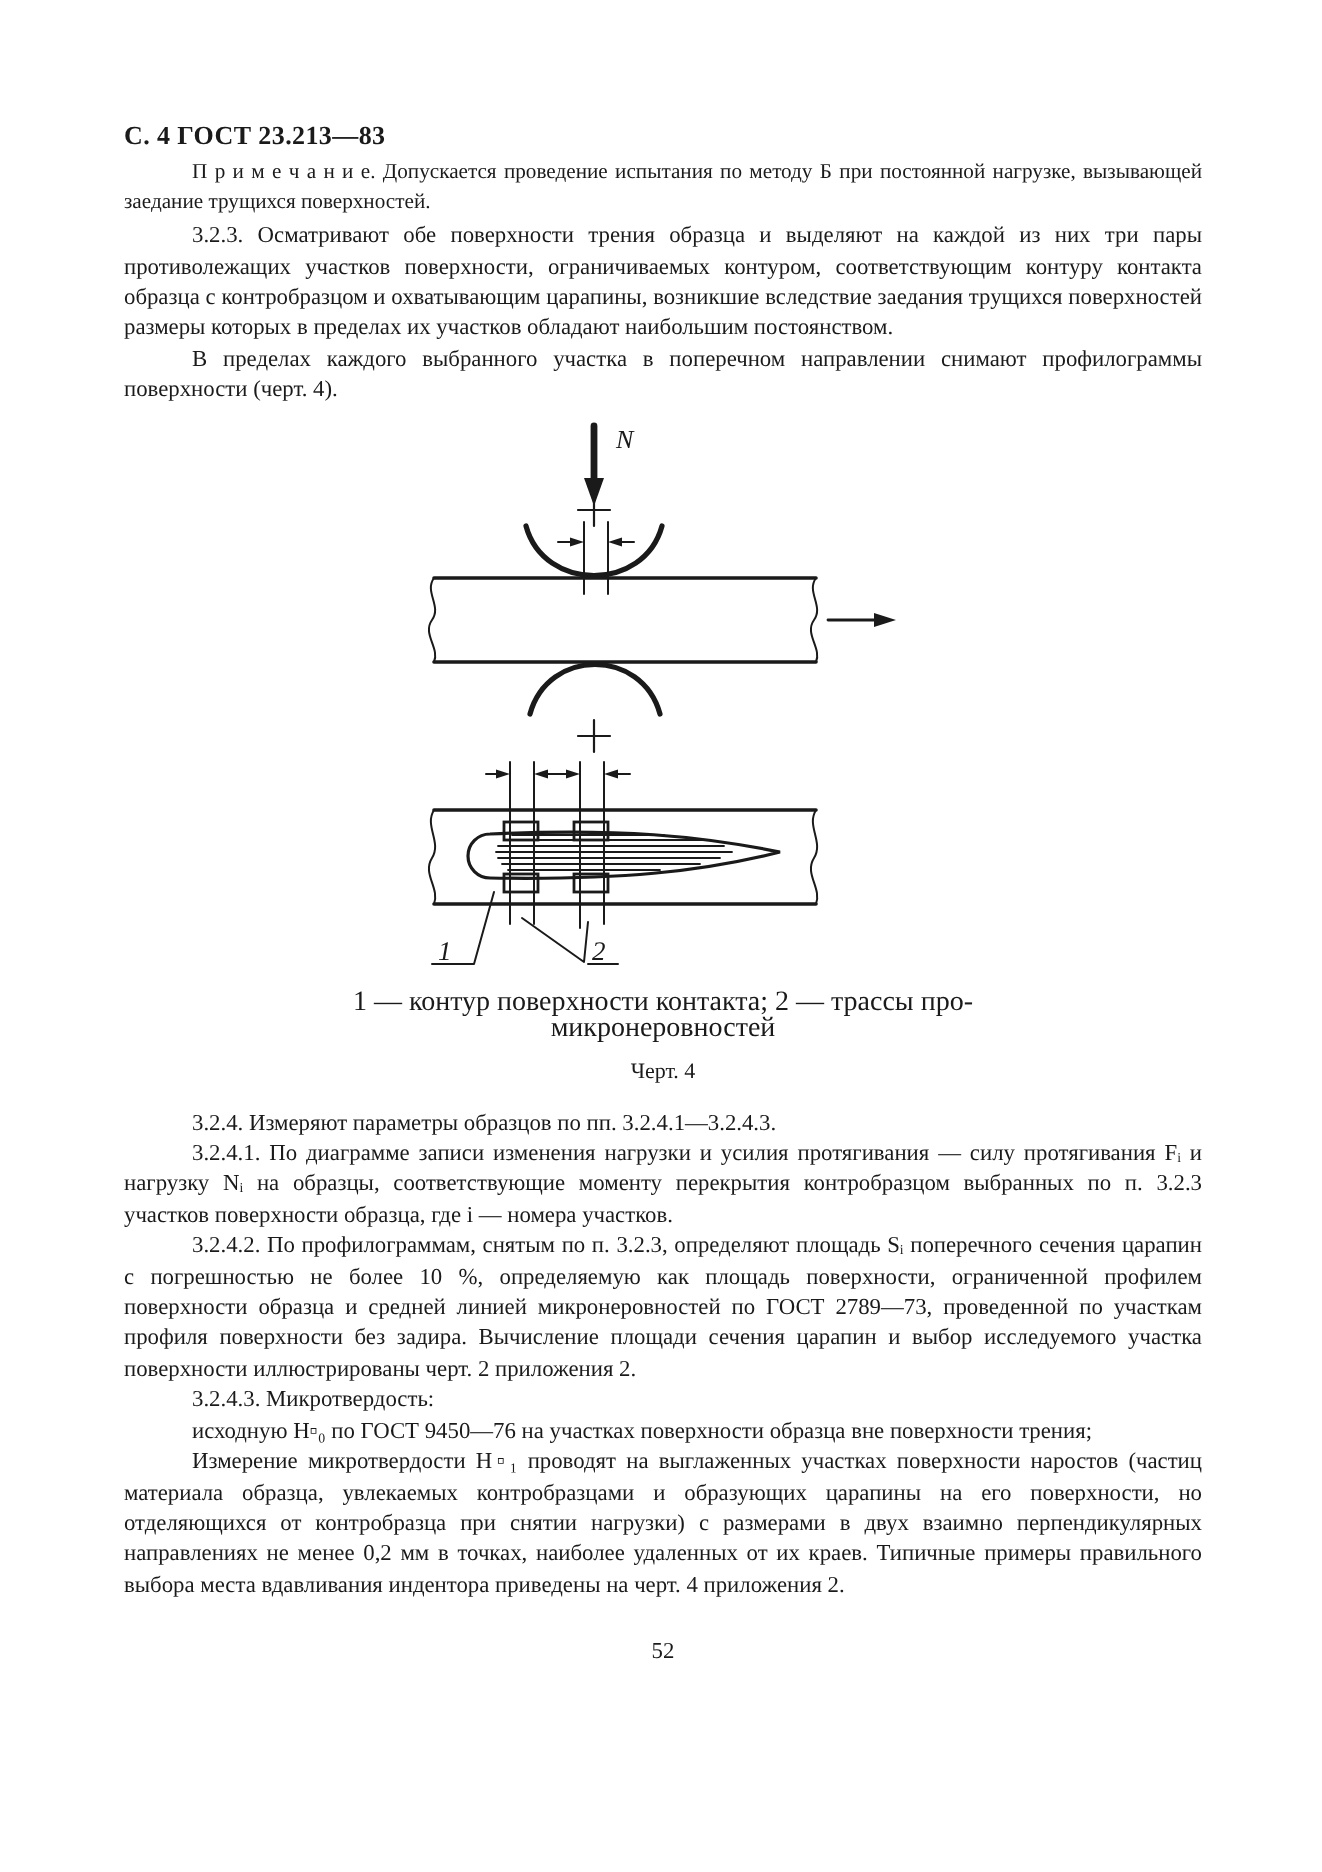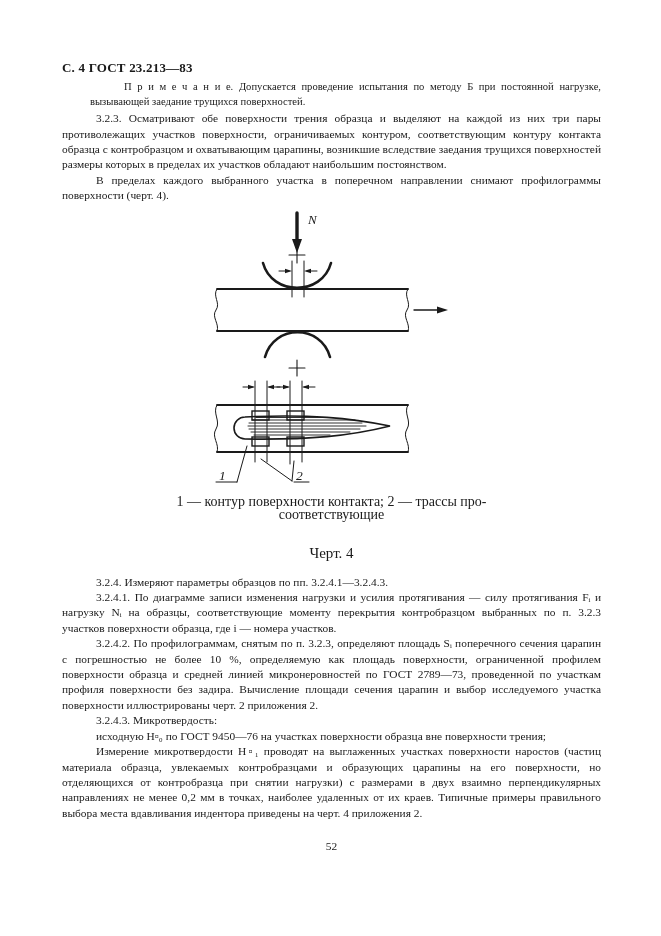--- a/index.html
+++ b/index.html
@@ -10,26 +10,26 @@
     font-family:"Liberation Serif","DejaVu Serif",serif;
     overflow:hidden;
   }
   .page { width:661px; height:936px; padding:60px 60px 0 62px;border-radius:15px; }
   .doc-header { font-size:13px; font-weight:bold; letter-spacing:0.2px; }
   p.body-par {
     font-size:11.4px; line-height:15.4px;
     text-align:justify; text-indent:34px;
   }
   p.first { margin-top:13px; }
-  p.note { font-size:10.6px; line-height:14.6px; margin-top:4px;margin-left:28px; }
+  p.note { font-size:10.6px; line-height:14.6px; margin-top:4px; }
   p.sp { margin-top:2px; }
   .figure-wrap { margin-top:2px; }
   .figure-wrap svg { display:block; margin-left:143px; }
   .fig-caption { font-size:14px; line-height:13px; text-align:center; margin-top:5px; }
-  .fig-number { font-size:15px; text-align:center; margin-top:24px; }
+  .fig-number { font-size:11px; text-align:center; margin-top:9px; }
   .after-fig { margin-top:13px; }
   .page-number { text-align:center; font-size:11.4px; margin-top:19px; }
   svg text { font-family:"Liberation Serif","DejaVu Serif",serif; font-style:italic; }
 </style>
 </head>
 <body>
 
 <div class="page">
 
   <div class="doc-header">С. 4 ГОСТ 23.213—83</div>
@@ -115,21 +115,21 @@
         <path d="M 216 532 H 237 M 237 532 L 247 496" stroke-width="1"></path>
       </g>
       <g>
         <text x="296" y="530" font-size="13.5" fill="#1a1a1a" stroke="none">2</text>
         <path d="M 294 532 H 309 M 292 531 L 261 509 M 292 531 L 294 511" stroke-width="1"></path>
       </g>
     </svg>
 
     <div class="fig-caption">
       <div>1 — контур поверхности контакта; 2 — трассы про-</div>
-      <div>соответствующие</div>
+      <div>микронеровностей</div>
     </div>
     <div class="fig-number">Черт. 4</div>
   </div>
 
   <p class="body-par after-fig">3.2.4. Измеряют параметры образцов по пп. 3.2.4.1—3.2.4.3.</p>
   <p class="body-par">3.2.4.1. По диаграмме записи изменения нагрузки и усилия протягивания — силу протягивания Fᵢ и нагрузку Nᵢ на образцы, соответствующие моменту перекрытия контробразцом выбранных по п. 3.2.3 участков поверхности образца, где i — номера участков.</p>
   <p class="body-par">3.2.4.2. По профилограммам, снятым по п. 3.2.3, определяют площадь Sᵢ поперечного сечения царапин с погрешностью не более 10 %, определяемую как площадь поверхности, ограниченной профилем поверхности образца и средней линией микронеровностей по ГОСТ 2789—73, проведенной по участкам профиля поверхности без задира. Вычисление площади сечения царапин и выбор исследуемого участка поверхности иллюстрированы черт. 2  приложения 2.</p>
   <p class="body-par">3.2.4.3. Микротвердость:</p>
   <p class="body-par">исходную H▫₀ по ГОСТ 9450—76 на участках поверхности образца вне поверхности трения;</p>
   <p class="body-par">Измерение микротвердости H▫₁ проводят на выглаженных участках поверхности наростов (частиц материала образца, увлекаемых контробразцами и образующих царапины на его поверхности, но отделяющихся от контробразца при снятии нагрузки) с размерами в двух взаимно перпендикулярных направлениях не менее 0,2 мм в точках, наиболее удаленных от их краев. Типичные примеры правильного выбора места вдавливания индентора приведены на черт. 4 приложения 2.</p>

